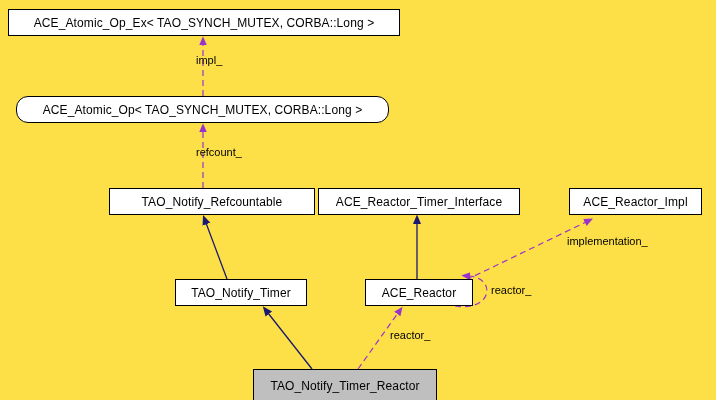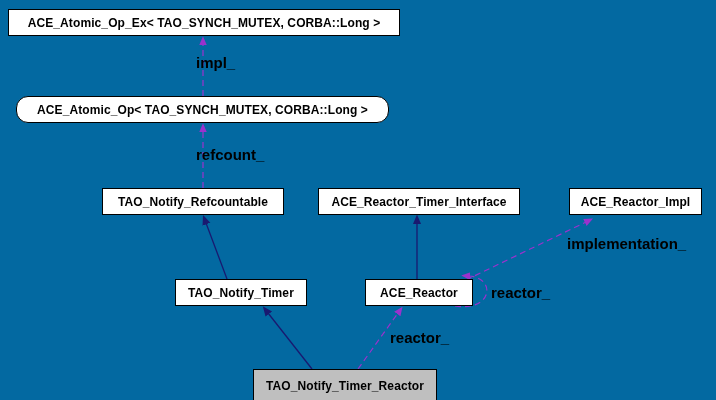--- a/index.html
+++ b/index.html
@@ -5,24 +5,23 @@
 <style>
   html, body {
     margin: 0;
     padding: 0;
     background: #ffffff;
   }
   #canvas {
     position: relative;
     width: 716px;
     height: 400px;
-    background: #0369a1;
+    background: #fde047;
     overflow: hidden;
     font-family: "Liberation Sans", sans-serif;
-    font-weight: bold;
   }
   #edge-layer {
     position: absolute;
     left: 0;
     top: 0;
     width: 716px;
     height: 400px;
   }
   .node {
     position: absolute;
@@ -38,21 +37,21 @@
     line-height: 1;
     letter-spacing: 0.1px;
     z-index: 3;
   }
   .node.highlight {
     background: #bfbfbf;
   }
   .edge-label {
     position: absolute;
     font-family: "Liberation Sans", sans-serif;
-    font-size: 15px;
+    font-size: 11px;
     color: #000000;
     white-space: nowrap;
     z-index: 4;
     line-height: 1;
   }
 </style>
 </head>
 <body>
 
 <div id="canvas">
@@ -101,21 +100,21 @@
   </svg>
 
   <div class="node" style="left:8px; top:9px; width:392px; height:27px;">
     <span>ACE_Atomic_Op_Ex&lt; TAO_SYNCH_MUTEX, CORBA::Long &gt;</span>
   </div>
 
   <div class="node" style="left:16px; top:96px; width:373px; height:27px;border-radius:12px;">
     <span>ACE_Atomic_Op&lt; TAO_SYNCH_MUTEX, CORBA::Long &gt;</span>
   </div>
 
-  <div class="node" style="left:102px; top:188px; width:182px; height:27px;">
+  <div class="node" style="left:109px; top:188px; width:206px; height:27px;">
     <span>TAO_Notify_Refcountable</span>
   </div>
 
   <div class="node" style="left:318px; top:188px; width:202px; height:27px;">
     <span>ACE_Reactor_Timer_Interface</span>
   </div>
 
   <div class="node" style="left:541px; top:188px; width:133px; height:27px;margin-left:28px;">
     <span>ACE_Reactor_Impl</span>
   </div>

